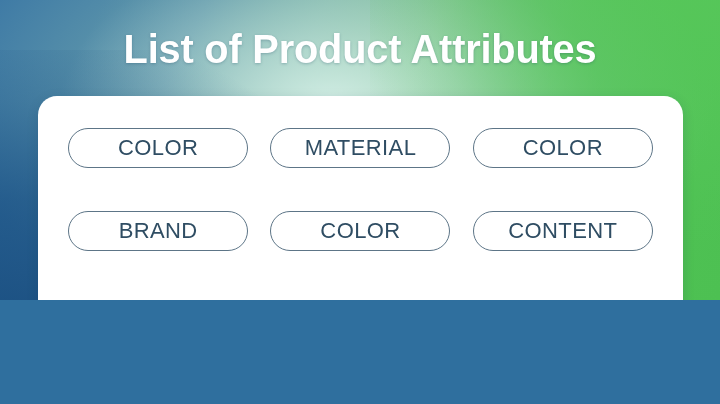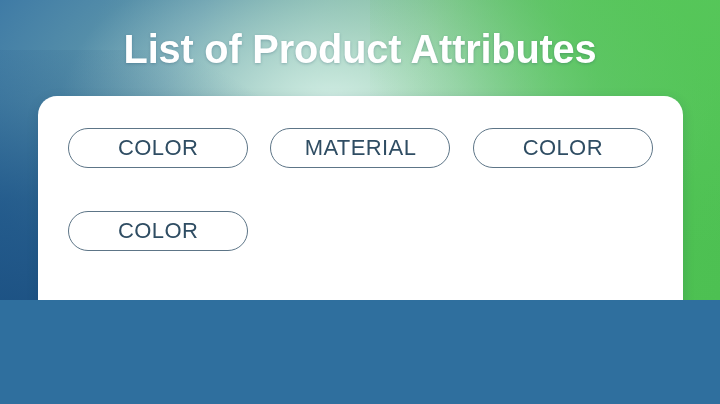--- a/index.html
+++ b/index.html
@@ -160,19 +160,21 @@
 
   <div class="title">List of Product Attributes</div>
 
   <div class="card">
     <div class="grid">
 
       <div class="pill">COLOR</div>
       <div class="pill">MATERIAL</div>
       <div class="pill">COLOR</div>
 
+      <div class="pill">BRAND</div>
       <div class="pill">COLOR</div>
 
+      <div class="pill">CONTENT</div>
 
     </div>
   </div>
 
 </div>
 
 </body></html>

